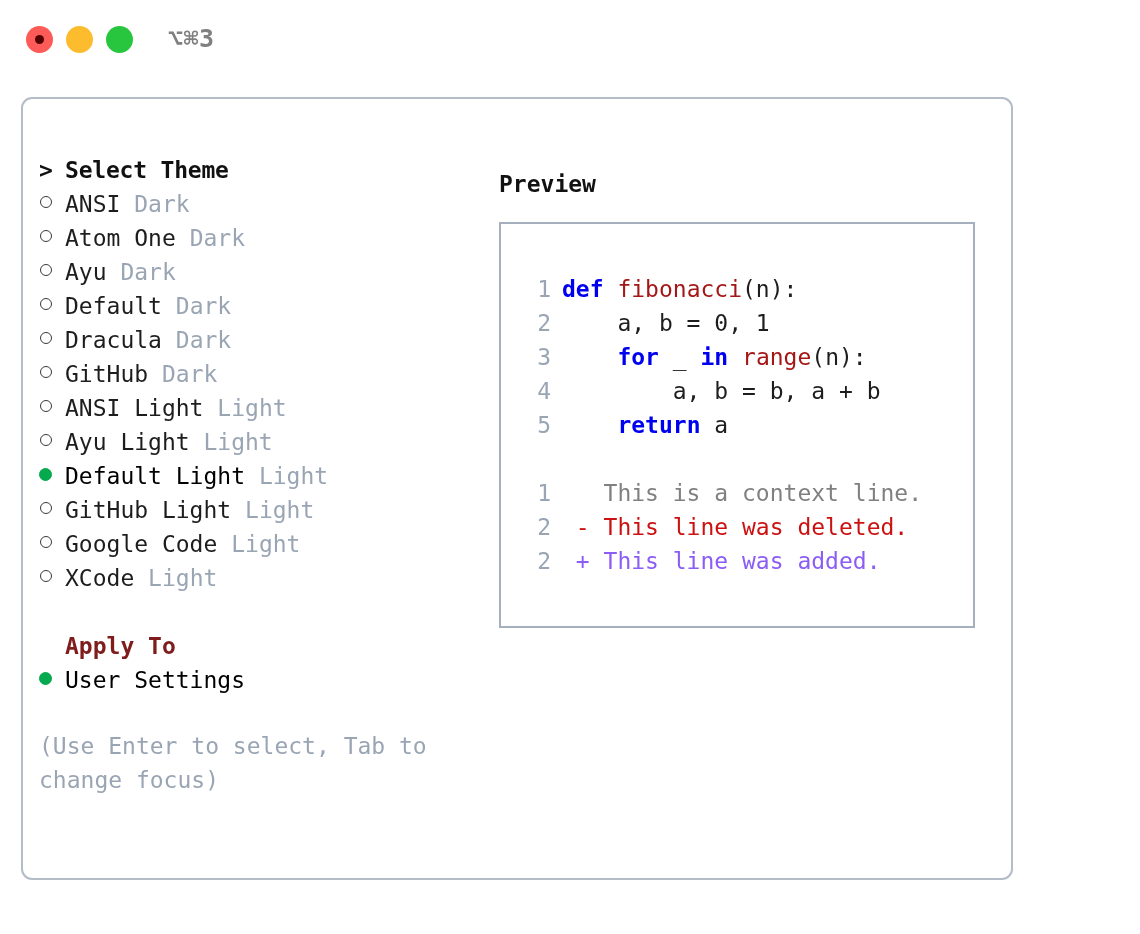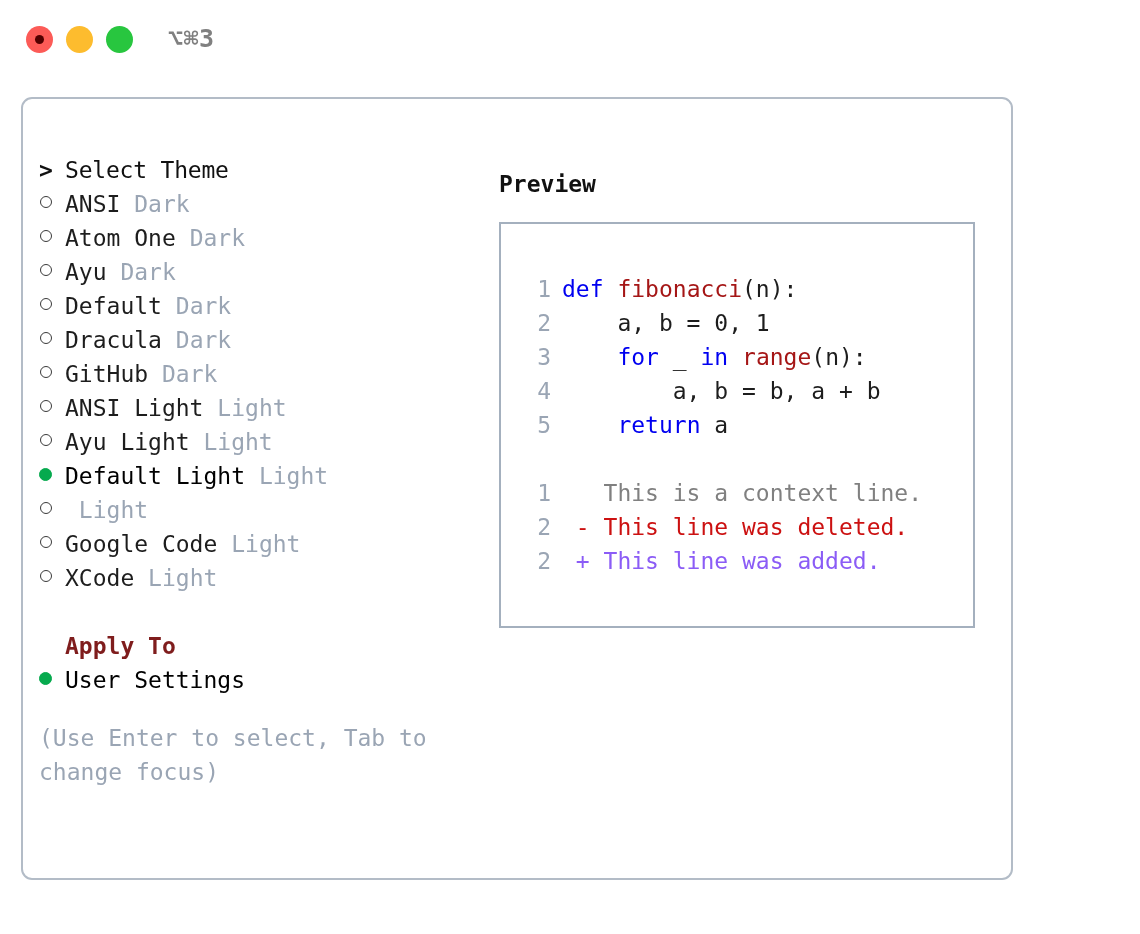--- a/index.html
+++ b/index.html
@@ -95,21 +95,21 @@
   }
   .marker {
     display: inline-block;
     width: 26px;
     flex: 0 0 26px;
     text-align: left;
     font-size: 23px;
     line-height: 34px;
   }
   .hdr-row .marker { font-weight: 700; color: #111111; }
-  .hdr-row .label  { font-weight: 400; color: #111111; letter-spacing: -0.2px; }
+  .hdr-row .label  { font-weight: 700; color: #111111; letter-spacing: -0.2px; }
 
   .bullet-wrap {
     display: inline-block;
     width: 26px;
     flex: 0 0 26px;
     position: relative;
   }
   .bullet {
     position: absolute;
     left: 1px;
@@ -139,21 +139,21 @@
     height: 34px;
     font-size: 23px;
     line-height: 34px;
     font-weight: 700;
     color: #7f1d1d;
     padding-left: 26px;
     white-space: pre;
   }
 
   .hint {
-    margin-top: 24px;
+    margin-top: 32px;
     font-size: 23px;
     line-height: 34px;
     color: #9aa5b4;
     width: 410px;
     white-space: pre-wrap;
   }
 
   
   .right-col {
     position: absolute;
@@ -186,21 +186,21 @@
   }
   .lineno {
     flex: 0 0 26px;
     width: 26px;
     text-align: right;
     color: #9aa5b4;
     margin-right: 11px;
   }
   .code-text { white-space: pre; }
   .blank-line { height: 34px; }
-  .tok-kw   { color: #0000f0; }
+  .tok-kw   { color: #0000f0; font-weight: bold; }
   .tok-fn   { color: #a51616; }
   .tok-plain{ color: #1d1d1d; }
   .diff-ctx { color: #808080; }
   .diff-del { color: #cc1111; }
   .diff-add { color: #8b5cf6; }
 </style>
 </head>
 <body>
 
 <div class="page-card">
@@ -224,21 +224,21 @@
       <div id="theme-rows">
           <div class="row"><span class="bullet-wrap"><span class="bullet"></span></span><span class="label">ANSI</span><span> </span><span class="variant">Dark</span></div>
           <div class="row"><span class="bullet-wrap"><span class="bullet"></span></span><span class="label">Atom One</span><span> </span><span class="variant">Dark</span></div>
           <div class="row"><span class="bullet-wrap"><span class="bullet"></span></span><span class="label">Ayu</span><span> </span><span class="variant">Dark</span></div>
           <div class="row"><span class="bullet-wrap"><span class="bullet"></span></span><span class="label">Default</span><span> </span><span class="variant">Dark</span></div>
           <div class="row"><span class="bullet-wrap"><span class="bullet"></span></span><span class="label">Dracula</span><span> </span><span class="variant">Dark</span></div>
           <div class="row"><span class="bullet-wrap"><span class="bullet"></span></span><span class="label">GitHub</span><span> </span><span class="variant">Dark</span></div>
           <div class="row"><span class="bullet-wrap"><span class="bullet"></span></span><span class="label">ANSI Light</span><span> </span><span class="variant">Light</span></div>
           <div class="row"><span class="bullet-wrap"><span class="bullet"></span></span><span class="label">Ayu Light</span><span> </span><span class="variant">Light</span></div>
           <div class="row selected"><span class="bullet-wrap"><span class="bullet filled"></span></span><span class="label">Default Light</span><span> </span><span class="variant">Light</span></div>
-          <div class="row"><span class="bullet-wrap"><span class="bullet"></span></span><span> </span><span class="variant">Light</span></div>
+          <div class="row"><span class="bullet-wrap"><span class="bullet"></span></span><span class="label">GitHub Light</span><span> </span><span class="variant">Light</span></div>
           <div class="row"><span class="bullet-wrap"><span class="bullet"></span></span><span class="label">Google Code</span><span> </span><span class="variant">Light</span></div>
           <div class="row"><span class="bullet-wrap"><span class="bullet"></span></span><span class="label">XCode</span><span> </span><span class="variant">Light</span></div>
         </div>
 
       <div class="section-gap"></div>
 
       <div class="apply-hdr">Apply To</div>
 
       <div id="apply-rows">
           <div class="row selected"><span class="bullet-wrap"><span class="bullet filled"></span></span><span class="label">User Settings</span></div>

